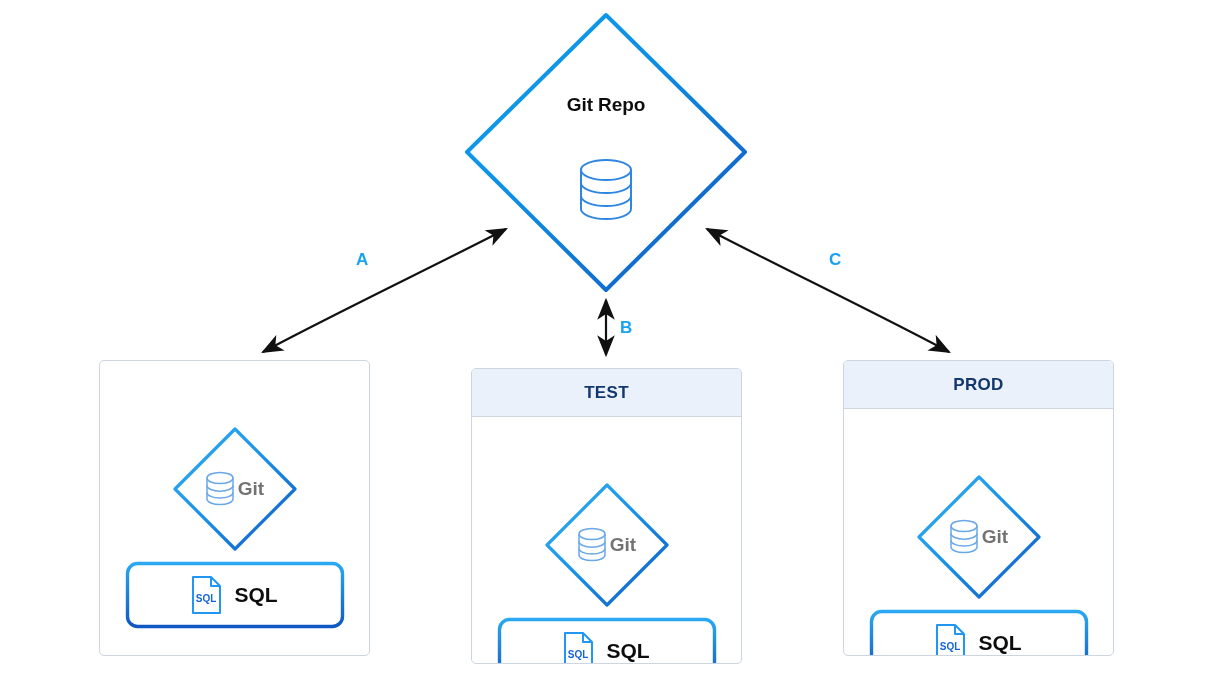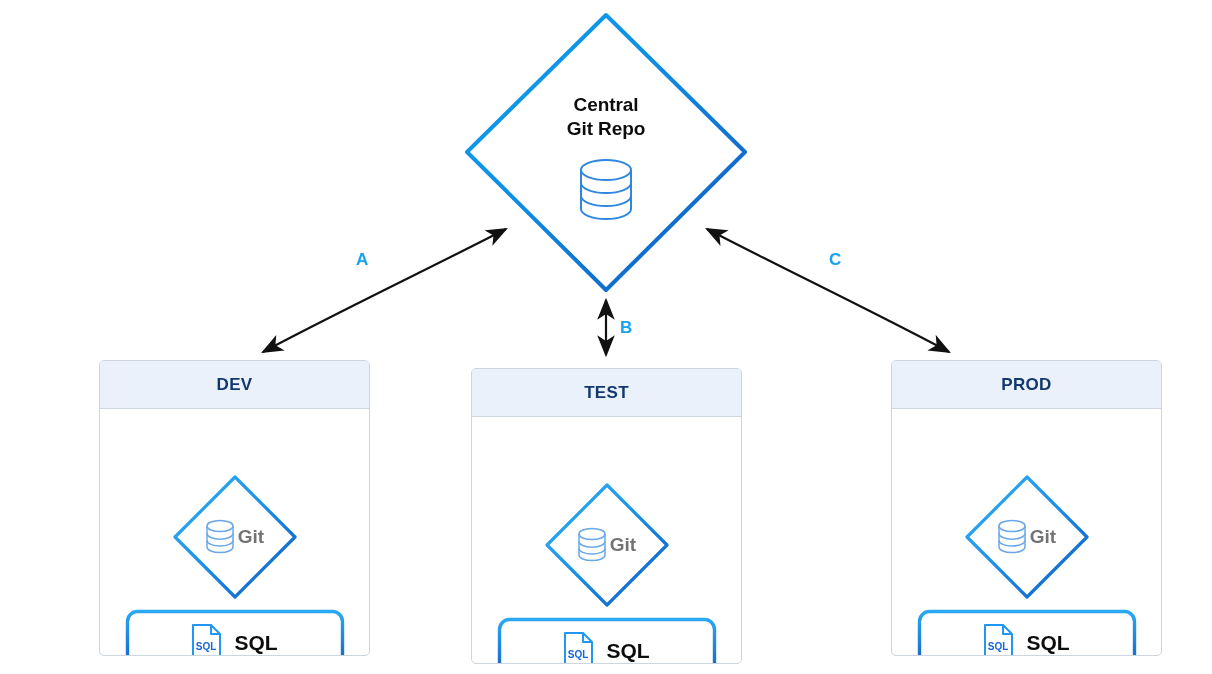--- a/index.html
+++ b/index.html
@@ -60,21 +60,21 @@
     width: 271px;
     height: 296px;
     background: #ffffff;
     border: 1px solid #ccd5e0;
     border-radius: 5px;
     box-sizing: border-box;
     overflow: hidden;
   }
   .env-panel.dev  { left: 99px; }
   .env-panel.test { left: 471px; margin-top: 8px; }
-  .env-panel.prod { left: 843px; margin-left: 48px; }
+  .env-panel.prod { left: 843px; }
 
   .env-header {
     height: 48px;
     background: #eaf1fb;
     border-bottom: 1px solid #ccd5e0;
     display: flex;
     align-items: center;
     justify-content: center;
     box-sizing: border-box;
   }
@@ -196,32 +196,28 @@
     </g>
 
     <path d="M263 352 C 330 316, 430 268, 506 229" fill="none" stroke="#111111" stroke-width="2.2" marker-start="url(#arrowStart)" marker-end="url(#arrowEnd)"></path>
 
     <path d="M606 355 L606 300" fill="none" stroke="#111111" stroke-width="2.2" marker-start="url(#arrowStart)" marker-end="url(#arrowEnd)"></path>
 
     <path d="M707 229 C 782 268, 882 316, 949 352" fill="none" stroke="#111111" stroke-width="2.2" marker-start="url(#arrowStart)" marker-end="url(#arrowEnd)"></path>
   </svg>
 
   <div class="central-label">
-    <div>Central</div>
     <div>Git Repo</div>
   </div>
 
   <div class="conn-label a">A</div>
   <div class="conn-label b">B</div>
   <div class="conn-label c">C</div>
 
   <div class="env-panel dev">
-    <div class="env-header">
-      <span class="env-header-title">DEV</span>
-    </div>
     <div class="env-body">
 
       <div class="git-node">
         <svg class="node-svg" viewBox="0 0 132 132">
           <path d="M66 6 L126 66 L66 126 L6 66 Z" fill="#ffffff" stroke="url(#smallDiamondGrad)" stroke-width="3.2" stroke-linejoin="round"></path>
         </svg>
         <div class="git-inner">
           <svg class="icon-inline" width="30" height="36" viewBox="0 0 30 36" fill="none" stroke="#6aa7e8" stroke-width="1.5">
             <ellipse cx="15" cy="7" rx="13" ry="5.6"></ellipse>
             <path d="M2 7 L2 28"></path>

